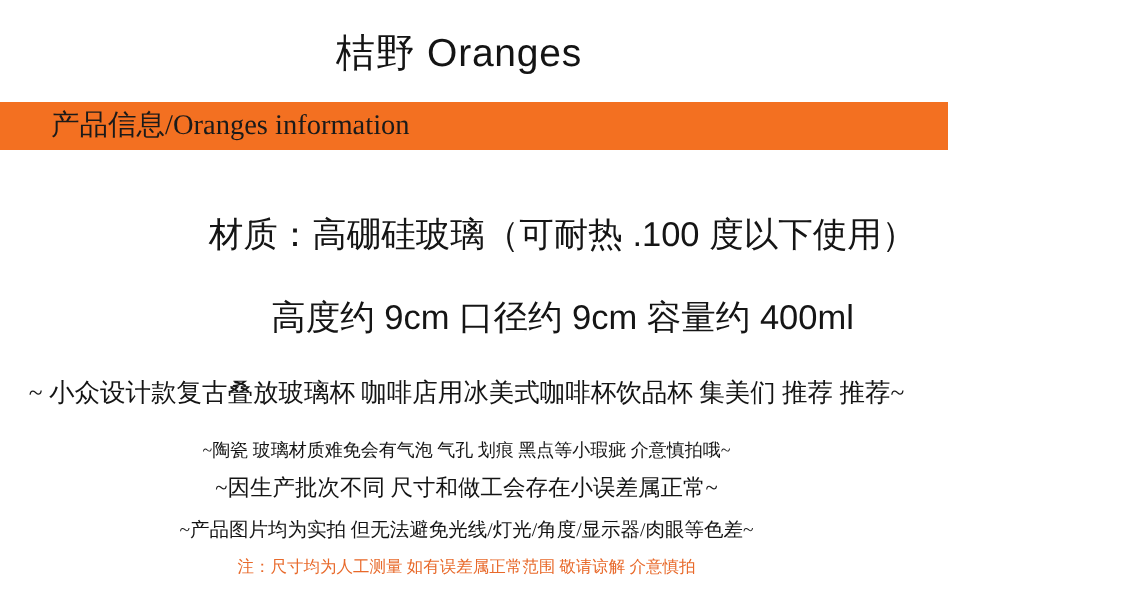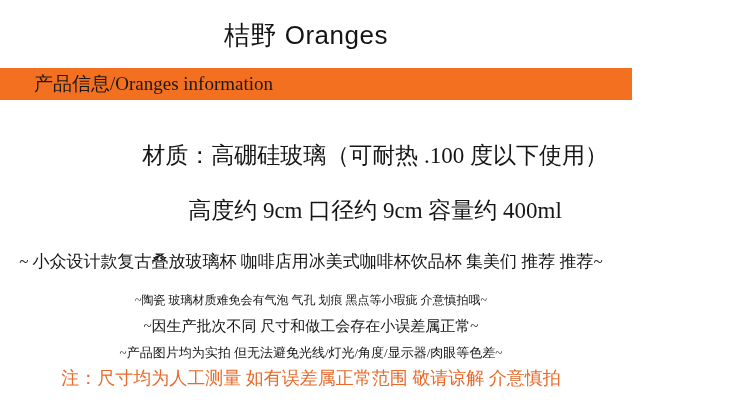--- a/index.html
+++ b/index.html
@@ -57,21 +57,21 @@
     white-space: nowrap;
   }
 
   
   .spec-line {
     position: absolute;
     left: 0;
     width: 750px;
     text-align: center;
     color: #151515;
-    font-family: Liberation Serif, serif;
+    font-family: Liberation Sans, sans-serif;
     white-space: nowrap;
   }
   .spec-line-1 {
     top: 140px;
     font-size: 23px;
     line-height: 32px;
   }
   .spec-line-2 {
     top: 195px;
     font-size: 23px;
@@ -103,21 +103,21 @@
     font-size: 15px;
     line-height: 21px;
   }
   .note-4 {
     top: 342px;
     font-size: 13px;
     line-height: 21px;
   }
   .note-warning {
     top: 368px;
-    font-size: 18px;
+    font-size: 11px;
     line-height: 21px;
     color: #e8692a;
   }
 </style>
 </head>
 <body>
 
 <div id="page">
 
   <div class="product-title">桔野 Oranges</div>

